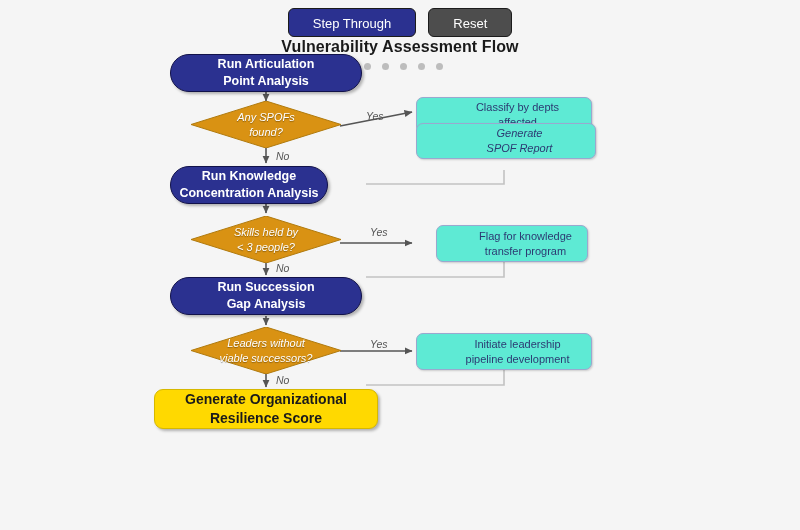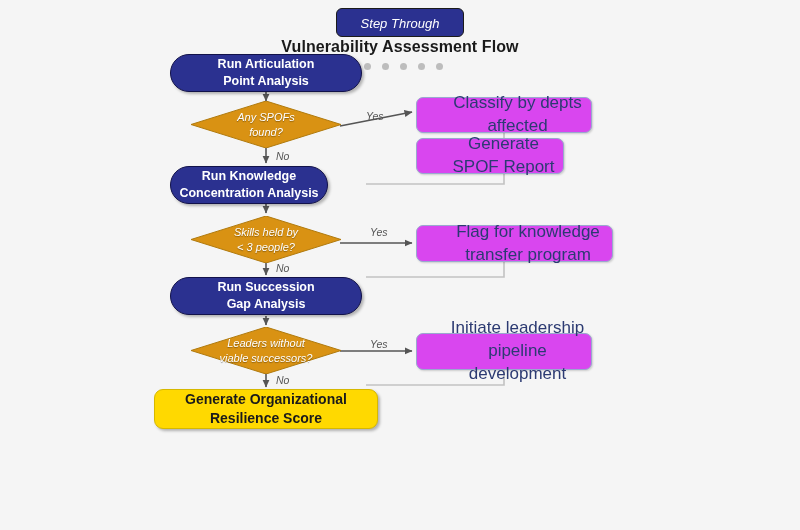--- a/index.html
+++ b/index.html
@@ -37,21 +37,20 @@
     color: #ffffff;
     font-size: 13px;
     font-family: "Liberation Sans", sans-serif;
     height: 29px;
     padding: 0 24px;
     cursor: pointer;
     line-height: 29px;
     text-align: center;
     box-sizing: border-box;
     white-space: nowrap;
-    font-style: italic;
   }
   .btn-step { background: #2b3190; }
   .btn-reset { background: #4d4d4d; }
 
   
   .diagram-title {
     position: absolute;
     top: 38px;
     left: 0;
     width: 800px;
@@ -114,24 +113,24 @@
     background: #ffd900;
     border: 1px solid #d6b800;
     color: #1a1a1a;
     font-size: 14px;
     font-weight: bold;
     box-shadow: 2px 2px 3px rgba(0,0,0,.28);
   }
 
   .node-side {
     border-radius: 7px;
-    background: #d946ef;
+    background: #5eead4;
     border: 1px solid #9aa8cf;
     color: #2c3a72;
-    font-size: 17px;
+    font-size: 11px;
     box-shadow: 1px 1px 2px rgba(0,0,0,.17);
     padding-left: 27px;
   }
 
   .node-decision {
     background: transparent;
     color: #ffffff;
     font-size: 11px;
     font-style: italic;
   }
@@ -159,20 +158,21 @@
     white-space: nowrap;
   }
 </style>
 </head>
 <body>
 
 <div id="app">
 
   <div class="toolbar">
     <button class="btn btn-step">Step Through</button>
+    <button class="btn btn-reset">Reset</button>
   </div>
 
   <div class="diagram-title">Vulnerability Assessment Flow</div>
 
   <div class="step-dots">
     <span class="step-dot"></span>
     <span class="step-dot"></span>
     <span class="step-dot"></span>
     <span class="step-dot"></span>
     <span class="step-dot"></span>
@@ -220,41 +220,41 @@
       <div>Any SPOFs</div>
       <div>found?</div>
     </div>
   </div>
 
   <div class="node node-side" style="left:416px; top:97px; width:176px; height:36px;">
     <span>Classify by depts</span>
     <span>affected</span>
   </div>
 
-  <div class="node node-side" style="left:416px; top:138px; width:148px; height:36px;">
+  <div class="node node-side" style="left:416px; top:123px; width:180px; height:36px;font-style:italic;">
     <span>Generate</span>
     <span>SPOF Report</span>
   </div>
 
   <div class="node node-process" style="left:170px; top:166px; width:158px; height:38px;">
     <span>Run Knowledge</span>
     <span>Concentration Analysis</span>
   </div>
 
   <div class="node node-decision" style="left:191px; top:216px; width:150px; height:47px;">
     <svg class="diamond-shape" viewBox="0 0 150 47" preserveAspectRatio="none">
       <polygon points="75,0 150,23.5 75,47 0,23.5" fill="#d99213" stroke="#b07a0d" stroke-width="1"></polygon>
     </svg>
     <div class="diamond-label">
       <div>Skills held by</div>
       <div>&lt; 3 people?</div>
     </div>
   </div>
 
-  <div class="node node-side" style="left:416px; top:225px; width:197px; height:37px;">
+  <div class="node node-side" style="left:436px; top:225px; width:152px; height:37px;">
     <span>Flag for knowledge</span>
     <span>transfer program</span>
   </div>
 
   <div class="node node-process" style="left:170px; top:277px; width:192px; height:38px;">
     <span>Run Succession</span>
     <span>Gap Analysis</span>
   </div>
 
   <div class="node node-decision" style="left:191px; top:327px; width:150px; height:47px;">

